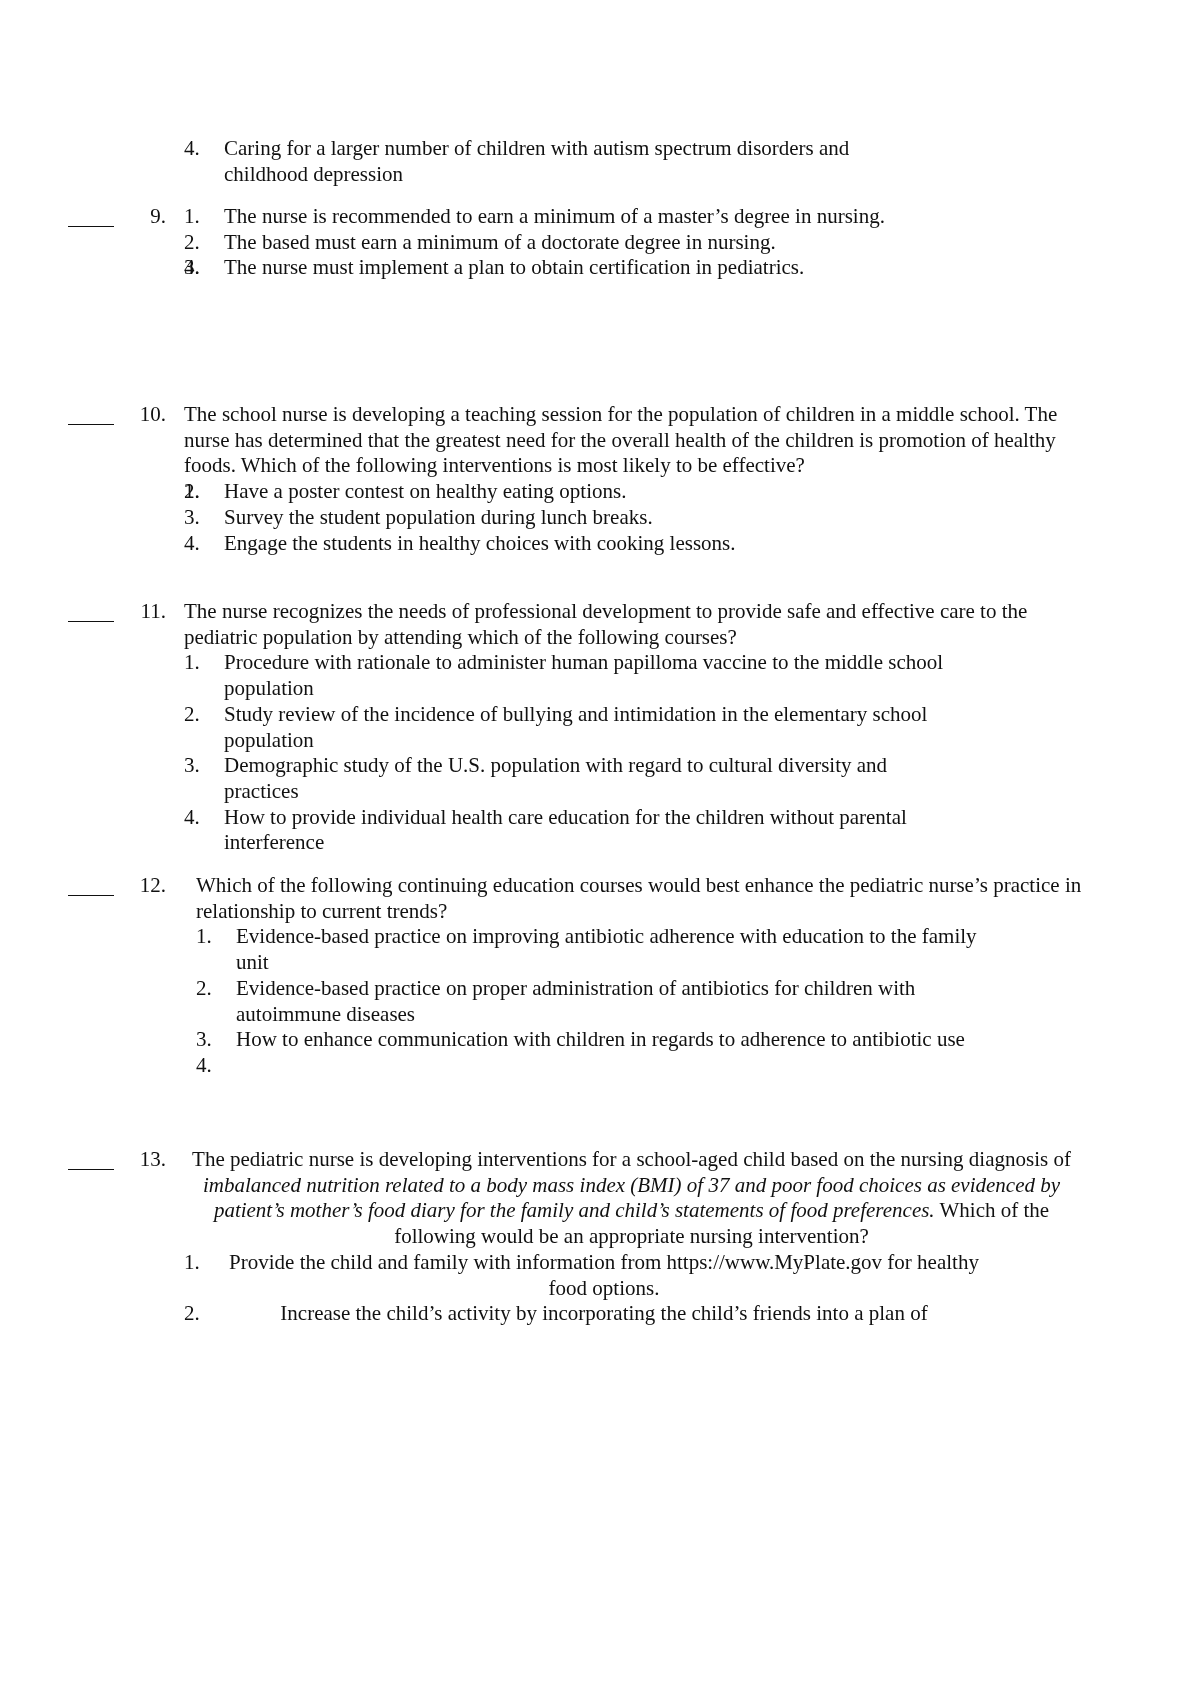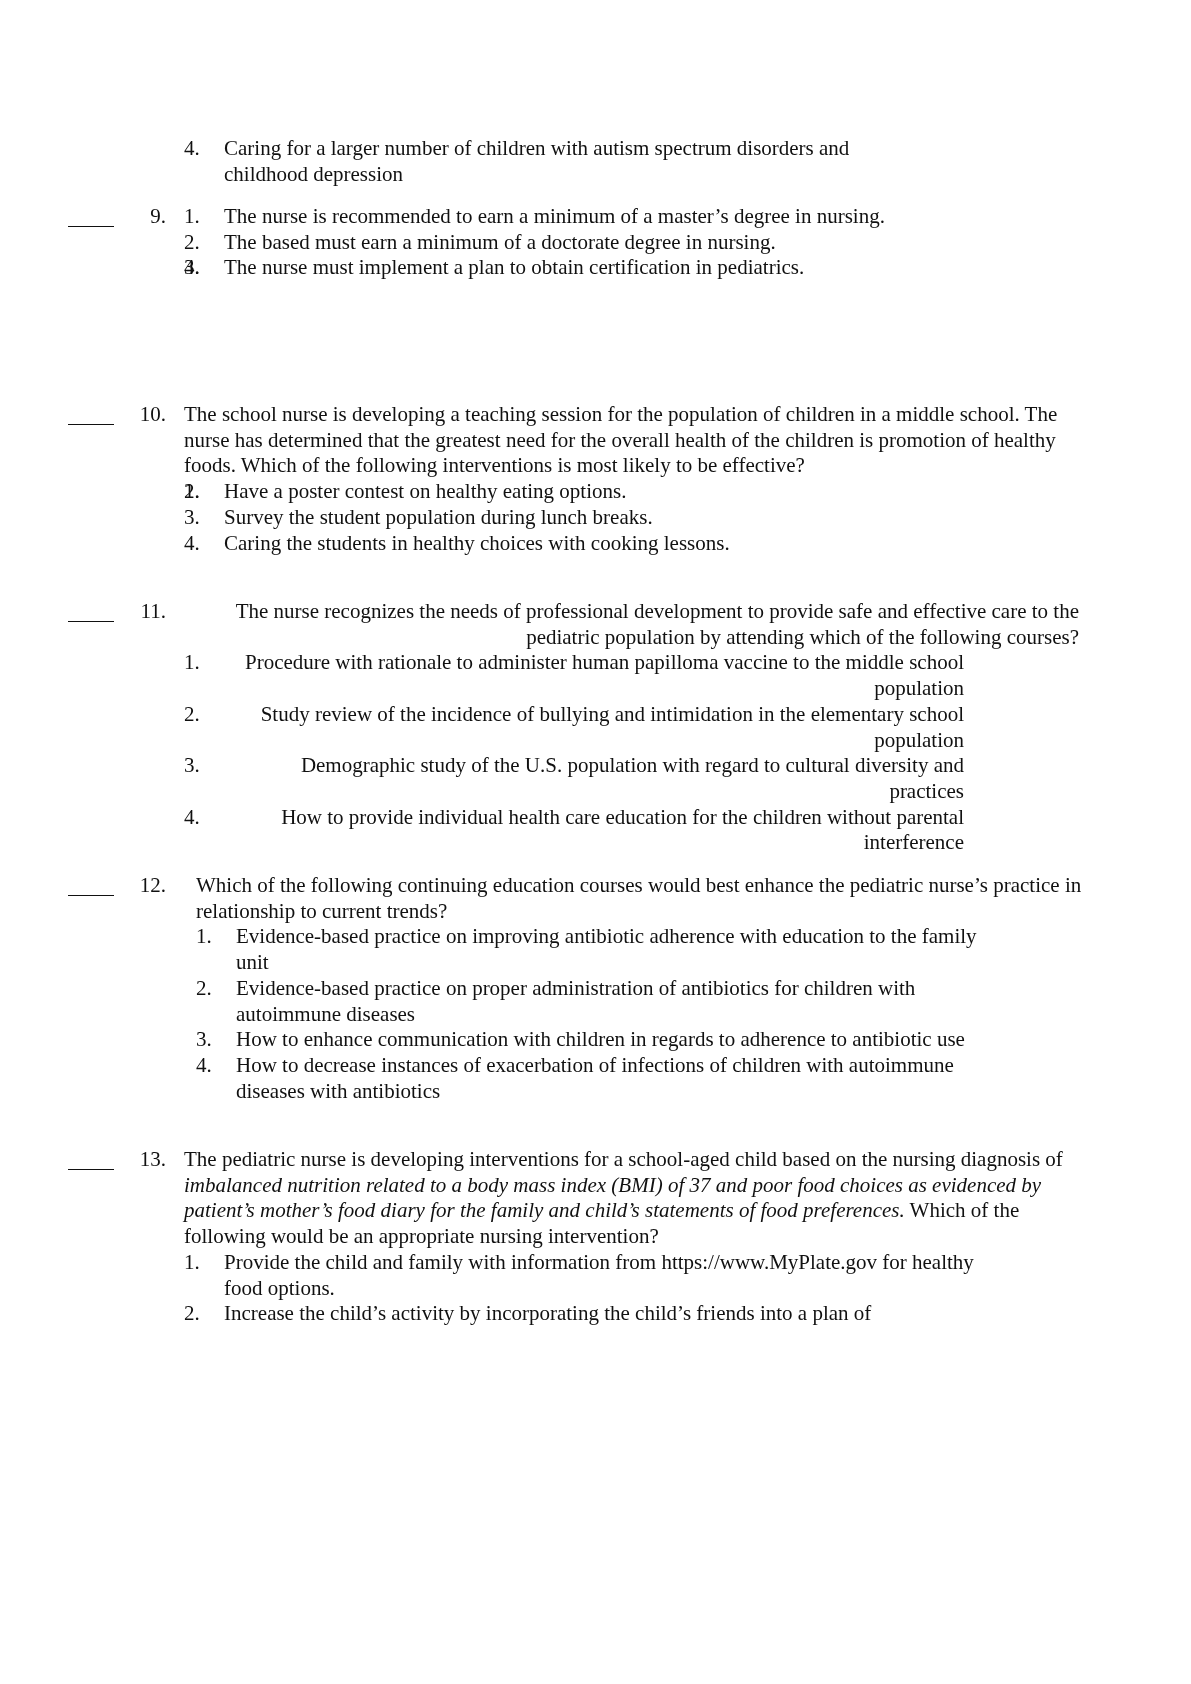--- a/index.html
+++ b/index.html
@@ -46,57 +46,57 @@
 
   <div class="block" style="top:402px;">
     <div class="blank" style="top:22px;"></div>
     <div class="qnum" style="left:106px;">10.</div>
     <div class="qtext" style="left:184px; width:895px;">
       <div>The school nurse is developing a teaching session for the population of children in a middle school. The nurse has determined that the greatest need for the overall health of the children is promotion of healthy foods. Which of the following interventions is most likely to be effective?</div>
       <div>
         <div class="opt"><span class="optnum">1.</span></div>
         <div class="opt"><span class="optnum">2.</span><span>Have a poster contest on healthy eating options.</span></div>
         <div class="opt"><span class="optnum">3.</span><span>Survey the student population during lunch breaks.</span></div>
-        <div class="opt"><span class="optnum">4.</span><span>Caring the students in healthy choices with cooking lessons.</span></div>
+        <div class="opt"><span class="optnum">4.</span><span>Engage the students in healthy choices with cooking lessons.</span></div>
       </div>
     </div>
   </div>
 
   <div class="block" style="top:599px;">
     <div class="blank" style="top:22px;"></div>
     <div class="qnum" style="left:106px;">11.</div>
-    <div class="qtext" style="left:184px; width:895px;text-align:right;">
+    <div class="qtext" style="left:184px; width:895px;">
       <div>The nurse recognizes the needs of professional development to provide safe and effective care to the pediatric population by attending which of the following courses?</div>
       <div style="width:780px;">
         <div class="opt"><span class="optnum">1.</span><span>Procedure with rationale to administer human papilloma vaccine to the middle school population</span></div>
         <div class="opt"><span class="optnum">2.</span><span>Study review of the incidence of bullying and intimidation in the elementary school population</span></div>
         <div class="opt"><span class="optnum">3.</span><span>Demographic study of the U.S. population with regard to cultural diversity and practices</span></div>
         <div class="opt"><span class="optnum">4.</span><span>How to provide individual health care education for the children without parental interference</span></div>
       </div>
     </div>
   </div>
 
   <div class="block" style="top:873px;">
     <div class="blank" style="top:22px;"></div>
     <div class="qnum" style="left:106px;">12.</div>
     <div class="qtext" style="left:196px; width:895px;">
       <div>Which of the following continuing education courses would best enhance the pediatric nurse’s practice in relationship to current trends?</div>
       <div style="width:800px;">
         <div class="opt"><span class="optnum">1.</span><span>Evidence-based practice on improving antibiotic adherence with education to the family unit</span></div>
         <div class="opt"><span class="optnum">2.</span><span>Evidence-based practice on proper administration of antibiotics for children with autoimmune diseases</span></div>
         <div class="opt"><span class="optnum">3.</span><span>How to enhance communication with children in regards to adherence to antibiotic use</span></div>
-        <div class="opt"><span class="optnum">4.</span><span>How to decrease instances of exacerbation of infections of children with autoimmune diseases with antibiotics</span></div>
+        <div class="opt"><span class="optnum">4.</span></div>
       </div>
     </div>
   </div>
 
   <div class="block" style="top:1147px;">
     <div class="blank" style="top:22px;"></div>
     <div class="qnum" style="left:106px;">13.</div>
-    <div class="qtext" style="left:184px; width:895px;">
+    <div class="qtext" style="left:184px; width:895px;text-align:center;">
       <div><span>The pediatric nurse is developing interventions for a school-aged child based on the nursing diagnosis of </span><em>imbalanced nutrition related to a body mass index (BMI) of 37 and poor food choices as evidenced by patient’s mother’s food diary for the family and child’s statements of food preferences.</em><span> Which of the following would be an appropriate nursing intervention?</span></div>
       <div style="width:800px;">
         <div class="opt"><span class="optnum">1.</span><span>Provide the child and family with information from https://www.MyPlate.gov for healthy food options.</span></div>
         <div class="opt"><span class="optnum">2.</span><span>Increase the child’s activity by incorporating the child’s friends into a plan of</span></div>
       </div>
     </div>
   </div>
 
 </div>
 

